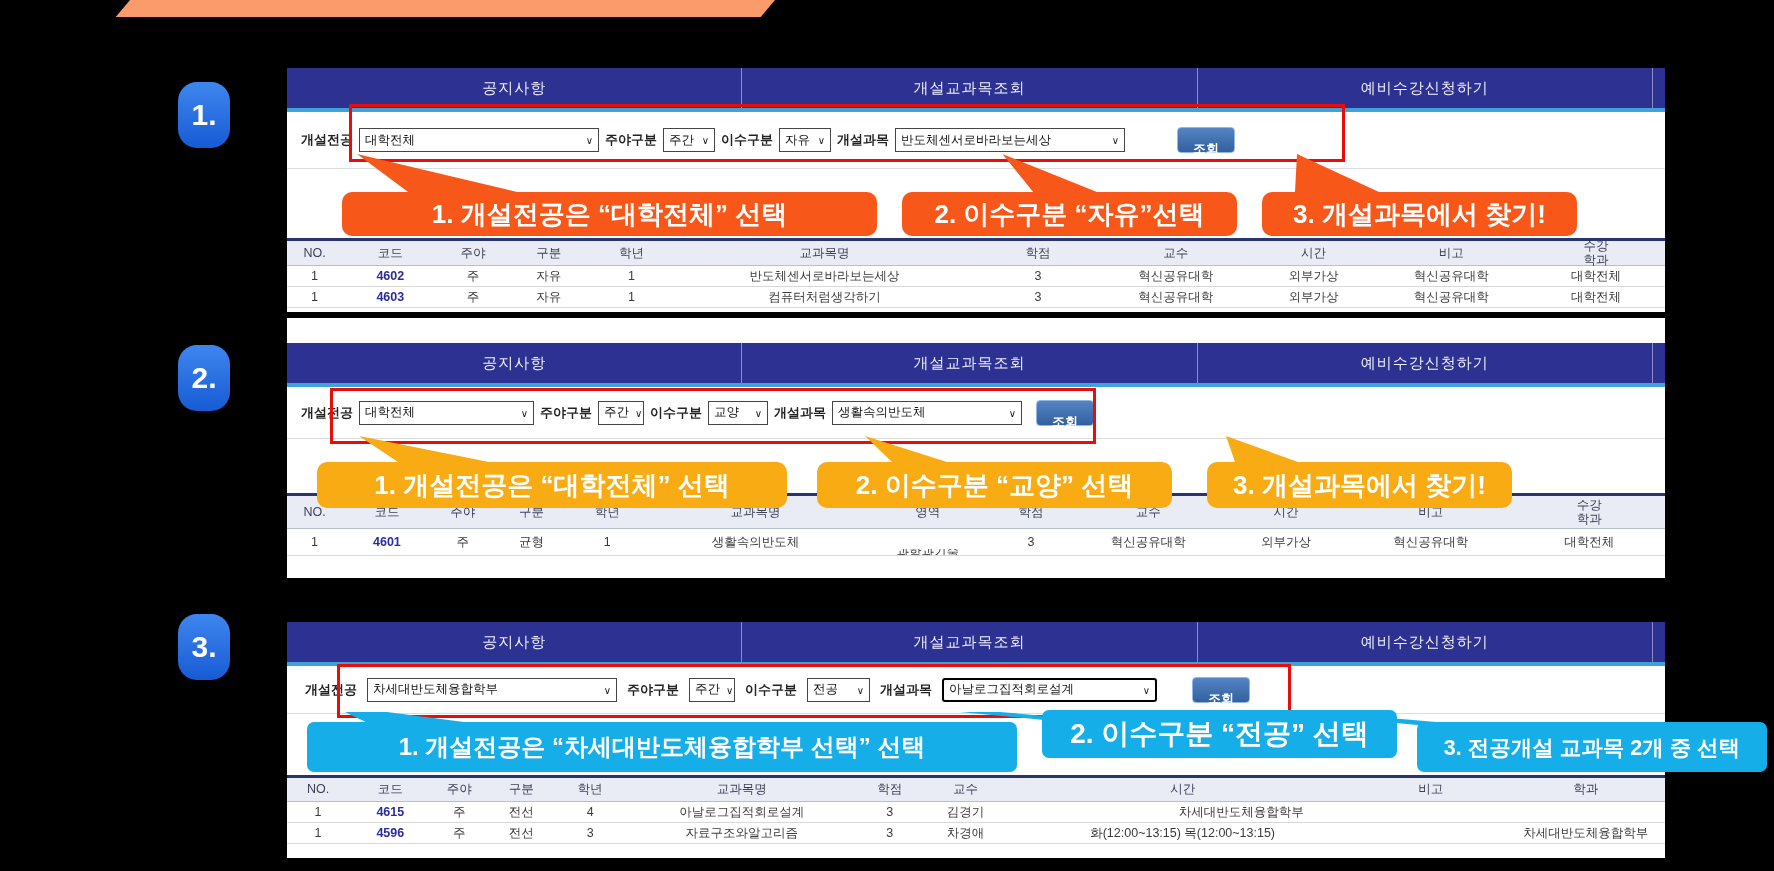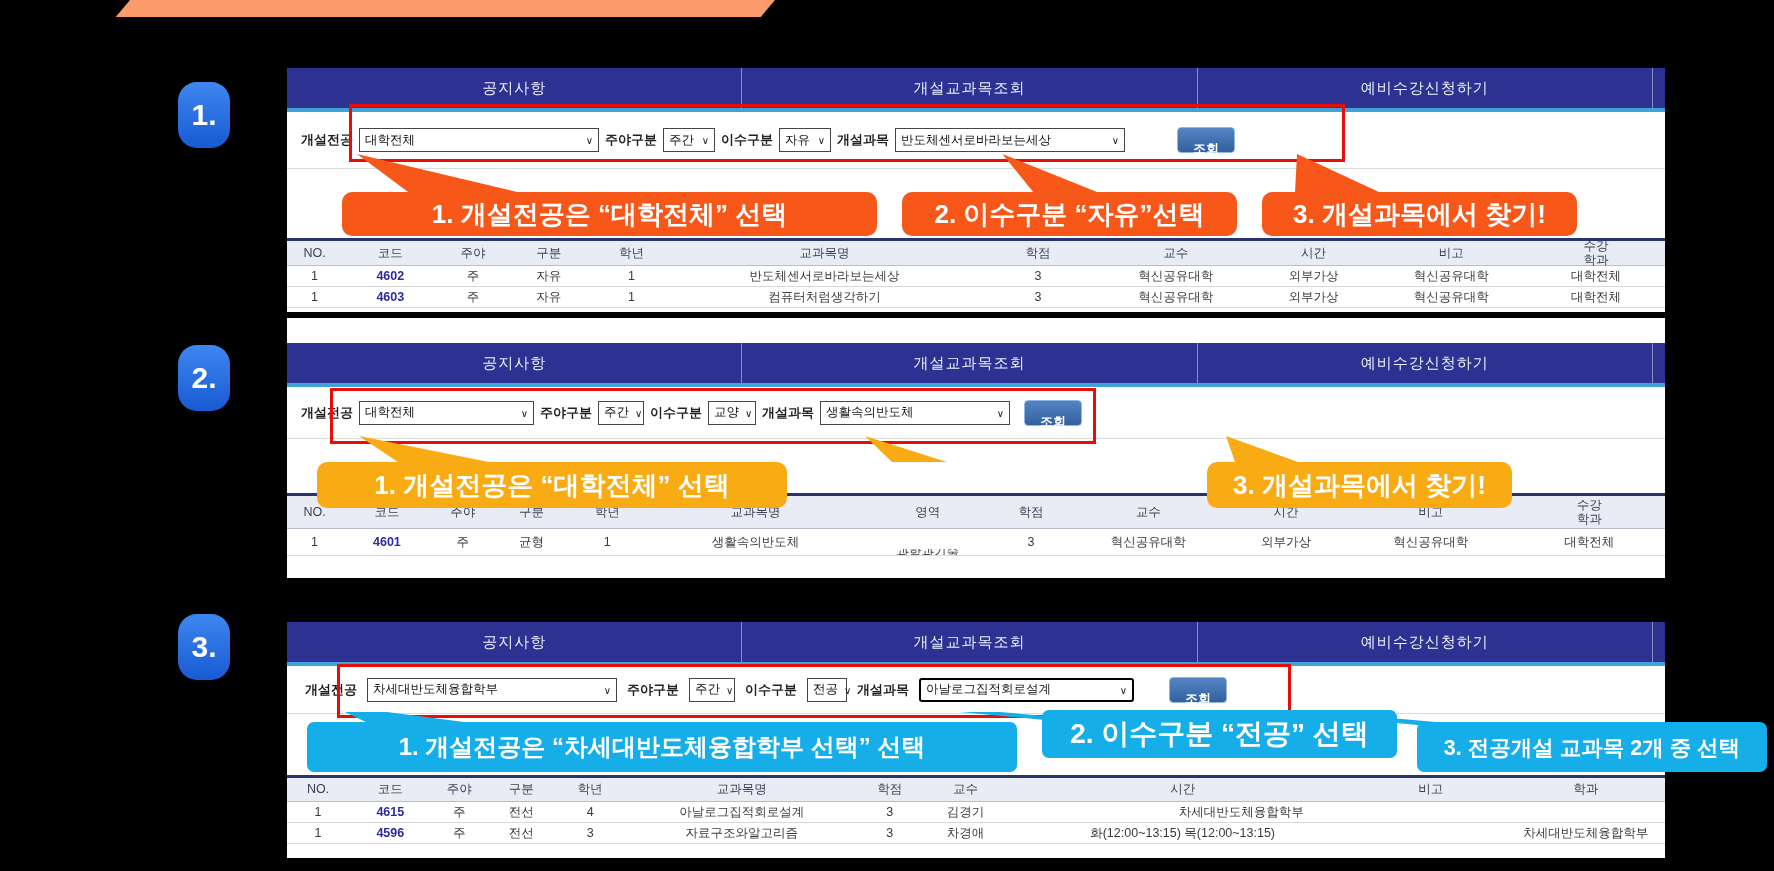--- a/index.html
+++ b/index.html
@@ -203,21 +203,21 @@
       <div class="sel" style="width:175px">
         <span>대학전체</span>
           <span class="arr"></span>
       </div>
       <span class="flabel">주야구분</span>
       <div class="sel" style="width:46px">
         <span>주간</span>
           <span class="arr"></span>
       </div>
       <span class="flabel">이수구분</span>
-      <div class="sel" style="width:48px">
+      <div class="sel" style="width:60px">
         <span>교양</span>
           <span class="arr"></span>
       </div>
       <span class="flabel">개설과목</span>
       <div class="sel" style="width:190px">
         <span>생활속의반도체</span>
           <span class="arr"></span>
       </div>
       <button class="search-btn">조회</button>
     </div>
@@ -255,20 +255,21 @@
             <div class="td" style="width: 12%;">혁신공유대학</div>
             <div class="td" style="width: 11%;">대학전체</div>
           </div>
         </div>
     </div>
 
     <div class="tail a" style="left:72px;top:118px;width:130px;height:26px;clip-path:polygon(0 0,100% 100%,30% 100%)"></div>
     <div class="tail a" style="left:560px;top:118px;width:100px;height:26px;clip-path:polygon(18% 0,100% 100%,45% 100%)"></div>
     <div class="tail a" style="left:930px;top:118px;width:90px;height:26px;clip-path:polygon(10% 0,90% 100%,20% 100%)"></div>
     <div class="callout a" style="left:30px;top:144px;width:470px;height:46px;font-size:26px">1. 개설전공은 “대학전체” 선택</div>
+    <div class="callout a" style="left:530px;top:144px;width:355px;height:46px;font-size:26px">2. 이수구분 “교양” 선택</div>
     <div class="callout a" style="left:920px;top:144px;width:305px;height:46px;font-size:26px">3. 개설과목에서 찾기!</div>
   </section>
 
   <section class="panel" id="p3">
     <div class="navbar">
       <div class="nav-item">공지사항</div>
       <div class="nav-item">개설교과목조회</div>
       <div class="nav-item">예비수강신청하기</div>
     </div>
     <div class="stripe"></div>
@@ -278,21 +279,21 @@
       <div class="sel" style="width:250px">
         <span>차세대반도체융합학부</span>
           <span class="arr"></span>
       </div>
       <span class="flabel">주야구분</span>
       <div class="sel" style="width:46px">
         <span>주간</span>
           <span class="arr"></span>
       </div>
       <span class="flabel">이수구분</span>
-      <div class="sel" style="width:40px">
+      <div class="sel" style="width:63px">
         <span>전공</span>
           <span class="arr"></span>
       </div>
       <span class="flabel">개설과목</span>
       <div class="sel hl" style="width:215px">
         <span>아날로그집적회로설계</span>
           <span class="arr"></span>
       </div>
       <button class="search-btn">조회</button>
     </div>

